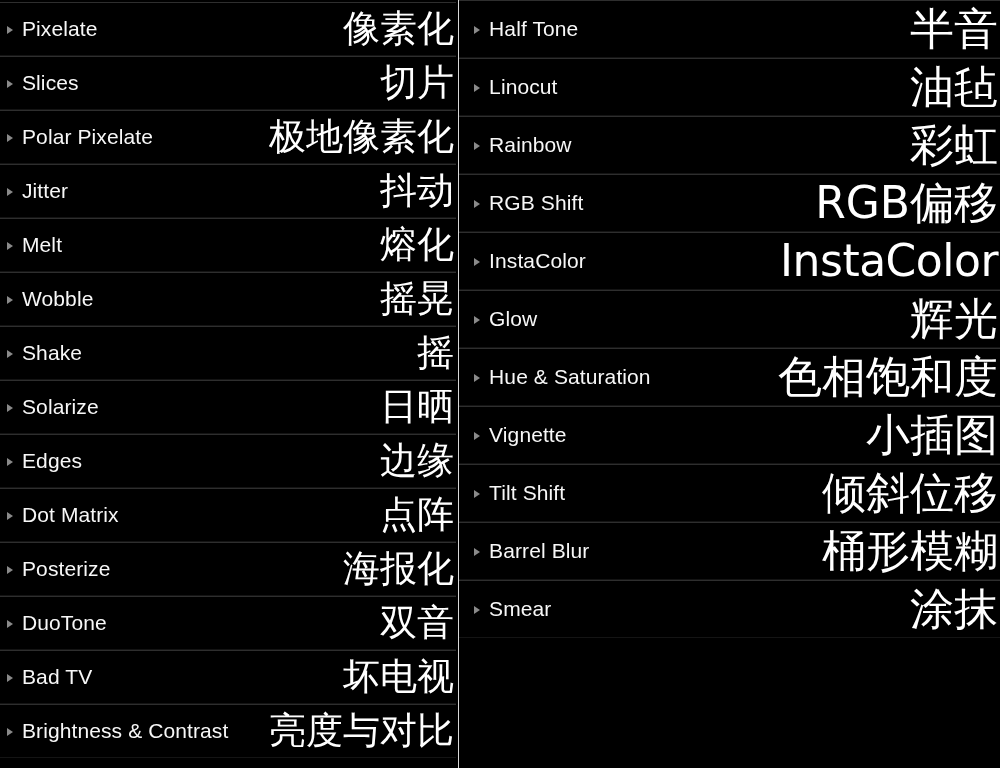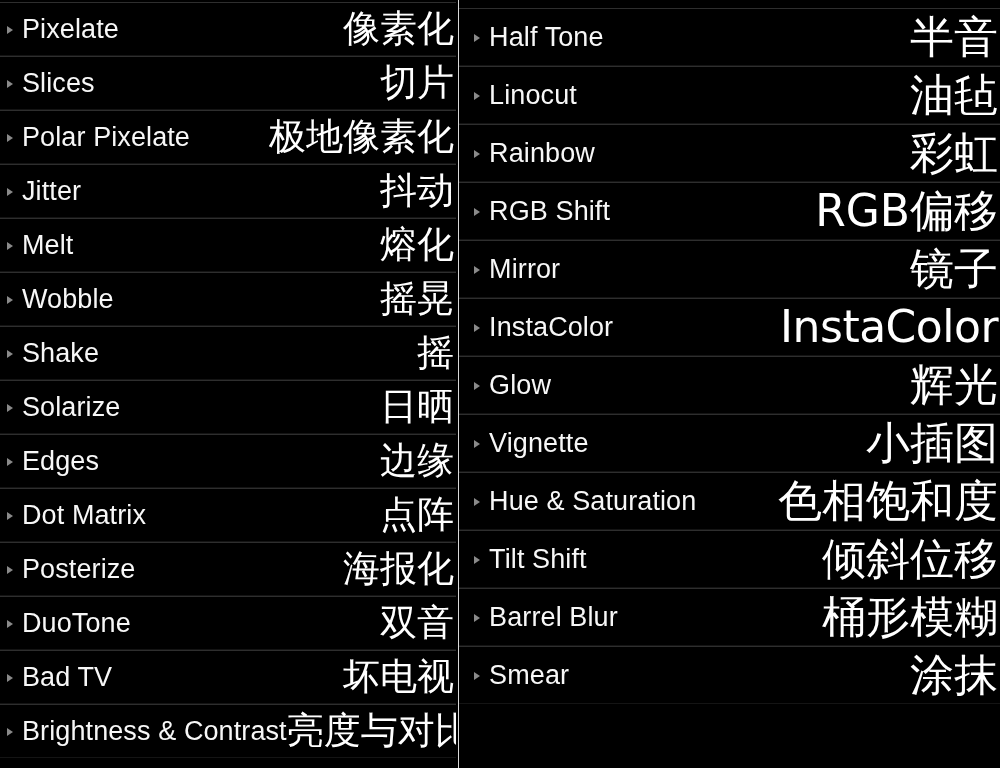--- a/index.html
+++ b/index.html
@@ -30,21 +30,21 @@
   .column {
     position: relative;
     width: 495px;
     height: 768px;
     overflow: hidden;
     background: #000000;
     box-sizing: border-box;
   }
 
   .column.left  { padding-top: 2px; }
-  .column.right { padding-top: 8px; margin-left: 2px; border-left: 1px solid #d9d9d9; width: 588px; }
+  .column.right { margin-left: 2px; border-left: 1px solid #d9d9d9; width: 588px; }
 
   .row {
     position: relative;
     display: flex;
     flex-direction: row;
     align-items: center;
     justify-content: space-between;
     height: 54px;
     box-sizing: border-box;
     border-top: 1px solid #2e2e2e;
@@ -78,21 +78,21 @@
     left: 1px;
     top: 2px;
     width: 0;
     height: 0;
     border-top: 4.5px solid transparent;
     border-bottom: 4.5px solid transparent;
     border-left: 6px solid #8a8a8a;
   }
 
   .label-en {
-    font-size: 27px;
+    font-size: 21px;
     line-height: 24px;
     font-weight: 400;
     color: #f7f7f7;
     white-space: nowrap;
     letter-spacing: 0.1px;
   }
 
   .label-zh {
     font-size: 37px;
     line-height: 40px;
@@ -242,55 +242,48 @@
       <div class="row">
     <span class="row-left">
       <span class="disclosure"></span>
       <span class="label-en">RGB Shift</span>
     </span>
     <span class="label-zh">RGB偏移</span>
   </div>
       <div class="row">
     <span class="row-left">
       <span class="disclosure"></span>
-      <span class="label-en">Mirror</span>
-    </span>
-    <span class="label-zh">镜子</span>
-  </div>
-      <div class="row">
-    <span class="row-left">
-      <span class="disclosure"></span>
       <span class="label-en">InstaColor</span>
     </span>
     <span class="label-zh latin">InstaColor</span>
   </div>
       <div class="row">
     <span class="row-left">
       <span class="disclosure"></span>
       <span class="label-en">Glow</span>
     </span>
     <span class="label-zh">辉光</span>
   </div>
       <div class="row">
     <span class="row-left">
       <span class="disclosure"></span>
+      <span class="label-en">Hue &amp; Saturation</span>
+    </span>
+    <span class="label-zh">色相饱和度</span>
+  </div>
+      <div class="row">
+    <span class="row-left">
+      <span class="disclosure"></span>
       <span class="label-en">Vignette</span>
     </span>
     <span class="label-zh">小插图</span>
   </div>
       <div class="row">
     <span class="row-left">
       <span class="disclosure"></span>
-      <span class="label-en">Hue &amp; Saturation</span>
-    </span>
-    <span class="label-zh">色相饱和度</span>
-  </div>
-      <div class="row">
-    <span class="row-left">
-      <span class="disclosure"></span>
       <span class="label-en">Tilt Shift</span>
     </span>
     <span class="label-zh">倾斜位移</span>
   </div>
       <div class="row">
     <span class="row-left">
       <span class="disclosure"></span>
       <span class="label-en">Barrel Blur</span>
     </span>
     <span class="label-zh">桶形模糊</span>

